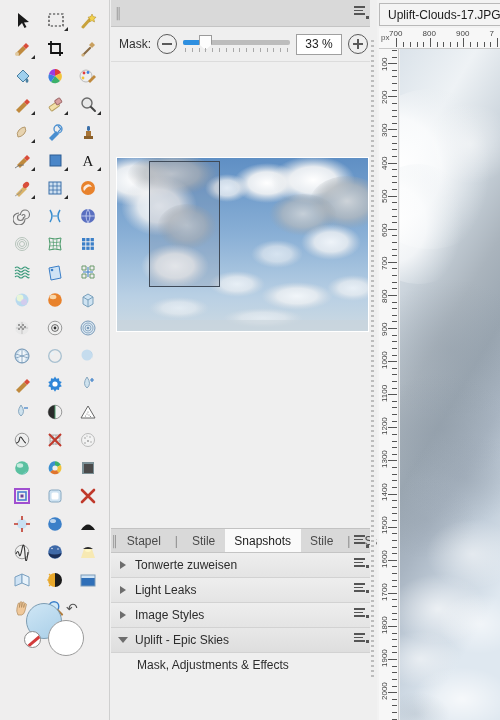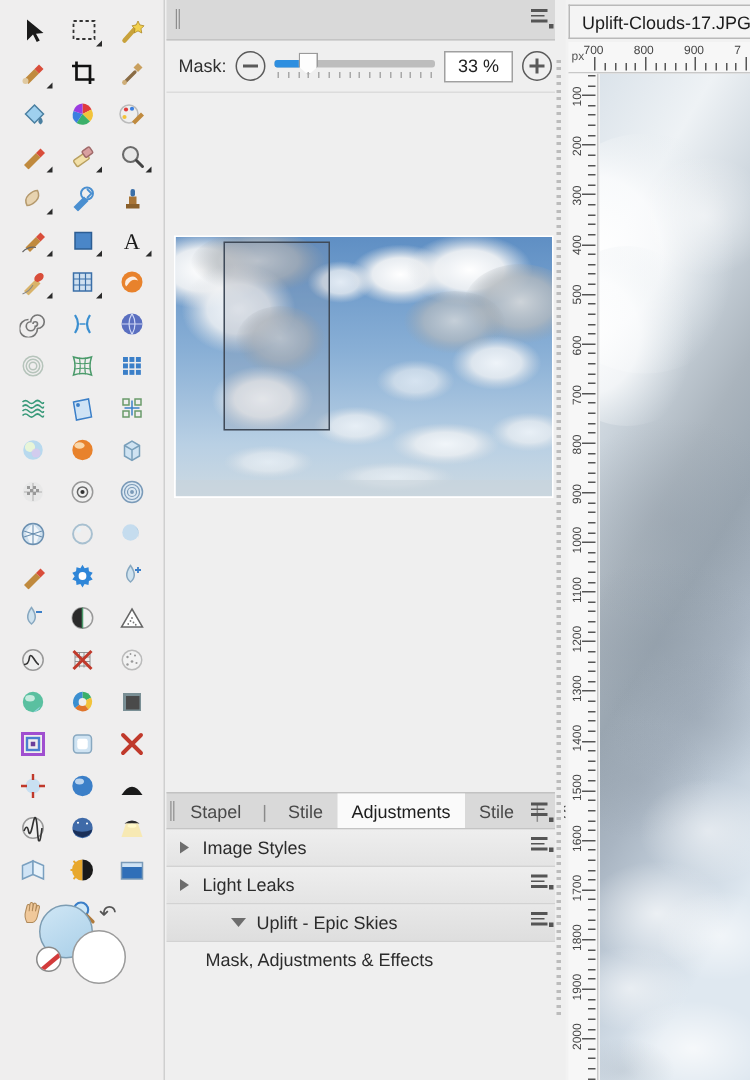--- a/index.html
+++ b/index.html
@@ -116,21 +116,21 @@
 
   
   #library { position:absolute; left:0; bottom:0; width:265px; height:192px; background:#efefef; }
   .lib-tabs { height:25px; background:#d9d9d9; border-top:1px solid #c2c2c2; border-bottom:1px solid #c4c4c4; display:flex; align-items:stretch; position:relative; }
   .lib-row {
     height:25px; border-bottom:1px solid #d2d2d2;
     display:flex; align-items:center; position:relative;
     background:linear-gradient(#eeeeee,#e4e4e4);
     cursor:pointer;
   }
-  .lib-row.open { background:linear-gradient(#e8e8e8,#dedede);padding-left:36px; }
+  .lib-row.open { background:linear-gradient(#e8e8e8,#dedede); }
   .arrow { width:24px; display:flex; align-items:center; justify-content:center; }
   .arrow .a-right { width:0;height:0;border-top:4px solid transparent;border-bottom:4px solid transparent;border-left:6px solid #6d6d6d; }
   .arrow .a-down { width:0;height:0;border-left:5px solid transparent;border-right:5px solid transparent;border-top:6px solid #6d6d6d; }
   .lib-label { font-size:12px; color:#2c2c2c; }
   .lib-menu { position:absolute; right:7px; top:5px; cursor:pointer; display:flex; align-items:flex-end; }
   .lib-sub { height:24px; display:flex; align-items:center; padding-left:26px; font-size:12px; color:#2c2c2c; background:#efefef; }
 
   
   .dockrail { position:absolute; right:0; top:0; width:6px; height:720px; background:#efefef; }
   .dockrail .dots { position:absolute; left:1px; top:40px; width:3px; height:640px;
@@ -740,53 +740,67 @@
         </div>
       </div>
     </div>
 
     <div id="library">
       <div class="lib-tabs">
         <div class="griphandle">║</div>
         <div class="tab">Stapel</div>
         <div class="tab sep">|</div>
         <div class="tab">Stile</div>
-        <div class="tab active">Adjustments</div>
+        <div class="tab active">Snapshots</div>
         <div class="tab">Stile</div>
         <div class="tab sep">|</div>
         <div class="tab">Stapel</div>
         <div class="panelmenu">
           <div class="hamb">
               <i></i>
               <i></i>
               <i></i>
             </div>
             <div class="menudot"></div>
         </div>
       </div>
       <div id="librows">
           <div class="lib-row">
             <span class="arrow">
               <span class="a-right"></span>
             </span>
-            <span class="lib-label">Image Styles</span>
+            <span class="lib-label">Tonwerte zuweisen</span>
             <span class="lib-menu">
               <span class="hamb">
                 <i></i>
                 <i></i>
                 <i></i>
               </span>
               <span class="menudot"></span>
             </span>
           </div>
           <div class="lib-row">
             <span class="arrow">
               <span class="a-right"></span>
             </span>
             <span class="lib-label">Light Leaks</span>
+            <span class="lib-menu">
+              <span class="hamb">
+                <i></i>
+                <i></i>
+                <i></i>
+              </span>
+              <span class="menudot"></span>
+            </span>
+          </div>
+          <div class="lib-row">
+            <span class="arrow">
+              <span class="a-right"></span>
+            </span>
+            <span class="lib-label">Image Styles</span>
             <span class="lib-menu">
               <span class="hamb">
                 <i></i>
                 <i></i>
                 <i></i>
               </span>
               <span class="menudot"></span>
             </span>
           </div>
           <div class="lib-row open">

